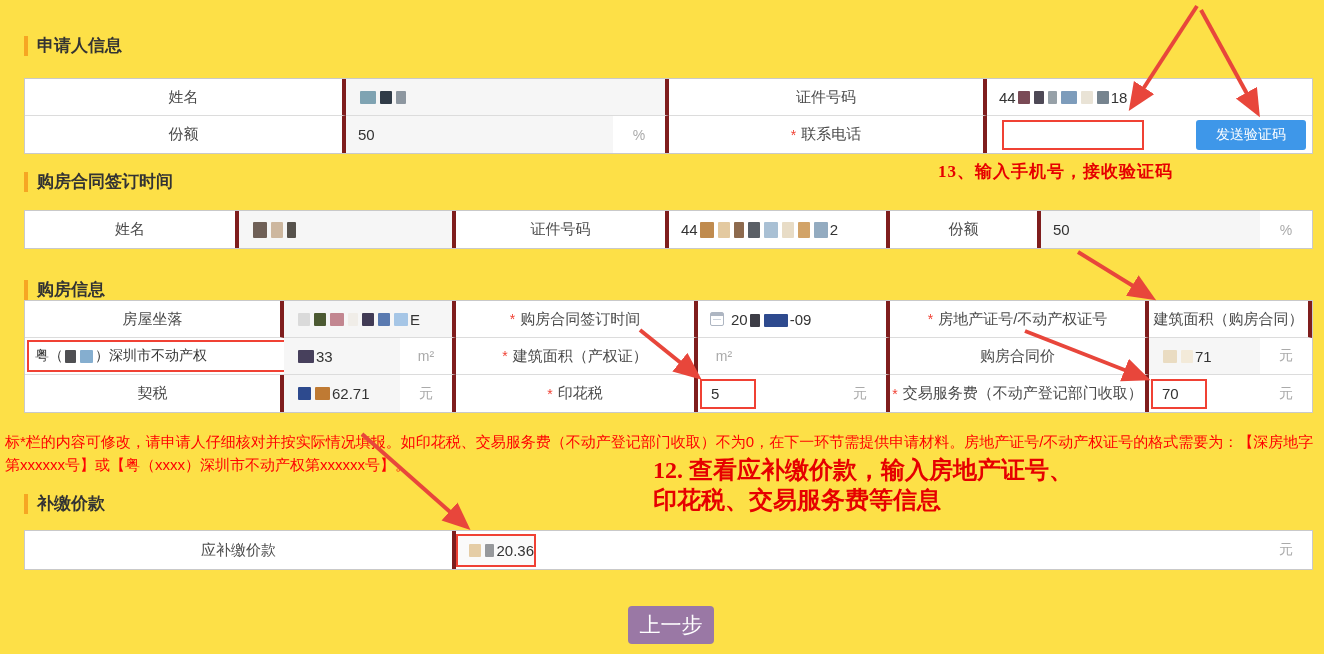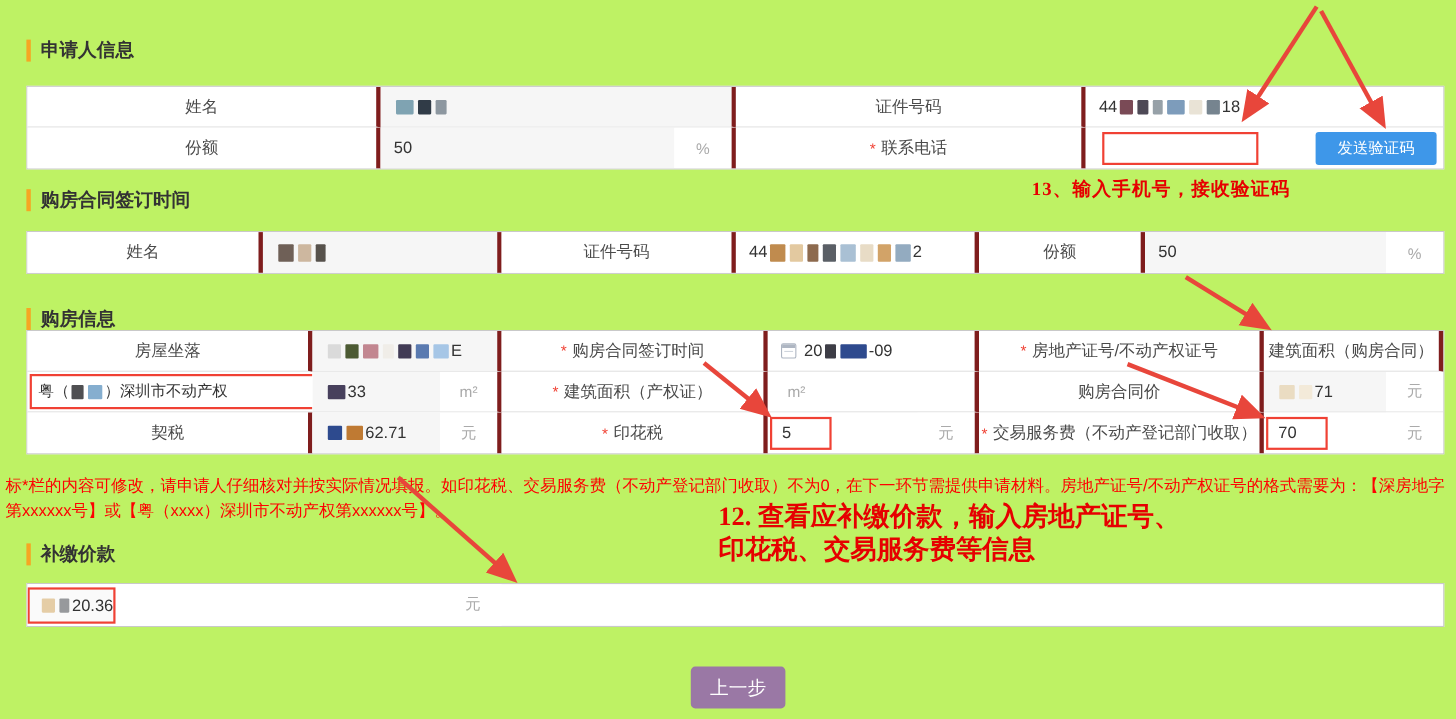--- a/index.html
+++ b/index.html
@@ -1,18 +1,18 @@
 <!DOCTYPE html>
 <html><head>
 <meta charset="utf-8">
 <style>
   * { margin:0; padding:0; box-sizing:border-box; }
   html,body { width:1324px; height:654px; background:#fff; overflow:hidden;
     font-family:"Liberation Sans","DejaVu Sans",sans-serif; }
-  .page { position:relative; width:1324px; height:654px; background:#bef264; }
+  .page { position:relative; width:1324px; height:654px; background:#fde047; }
 
   .sec-title { position:absolute; left:24px; font-size:17px; font-weight:bold; color:#333;
     border-left:4px solid #f6a623; padding-left:9px; line-height:20px; }
 
   .tbl { position:absolute; left:24px; width:1289px; border:1px solid #c9c9c9; display:grid; background:#fff; }
   .c { display:flex; align-items:center; border-right:4px solid #7f1d1d; border-bottom:1px solid #dcdcdc;
     font-size:15px; color:#444; position:relative; background:#fff; overflow:hidden; }
   .c.nr { border-right:none; } .c.nb { border-bottom:none; }
   .lbl { justify-content:center; color:#4a4a4a; text-align:center; }
   .val { padding-left:0; }
@@ -39,21 +39,21 @@
   .cal::after { content:""; position:absolute; left:2px; right:2px; top:6px; height:1px; background:#cfd5dd; }
 
   .warning { position:absolute; left:5px; top:430px; width:1314px; font-size:15px; line-height:23px; color:#fe0202; }
 
   .ann { position:absolute; color:#e60000; font-weight:bold;
     font-family:"Liberation Serif","DejaVu Serif",serif; }
   .ann13 { left:938px; top:160px; font-size:17px; letter-spacing:1px; }
   .ann12 { left:653px; top:455px; font-size:24px; line-height:30px; }
 
   .prev-btn { position:absolute; left:628px; top:606px; width:86px; height:38px; background:#9a78a5;
-    color:#fff; border:none; border-radius:4px; font-size:17px; display:flex; align-items:center; justify-content:center; cursor:pointer; }
+    color:#fff; border:none; border-radius:4px; font-size:21px; display:flex; align-items:center; justify-content:center; cursor:pointer; }
 
   svg.arrows { position:absolute; left:0; top:0; width:1324px; height:654px; pointer-events:none; z-index:40; }
 </style>
 </head>
 <body>
 
 <div class="page">
 
   <div class="sec-title" style="top:36px">申请人信息</div>
 
@@ -175,20 +175,21 @@
       <div style="flex:1"></div>
       <div class="unit">元</div>
     </div>
   </div>
 
   <div class="warning">标*栏的内容可修改，请申请人仔细核对并按实际情况填报。如印花税、交易服务费（不动产登记部门收取）不为0，在下一环节需提供申请材料。房地产证号/不动产权证号的格式需要为：【深房地字第xxxxxx号】或【粤（xxxx）深圳市不动产权第xxxxxx号】。</div>
 
   <div class="sec-title" style="top:494px">补缴价款</div>
 
   <div class="tbl" style="top:530px; grid-template-columns:431px 856px; grid-template-rows:38px;">
+    <div class="c lbl nb">应补缴价款</div>
     <div class="c val nr nb">
       <div class="sup-box"><span class="rb" style="background: rgb(229, 205, 166); width: 14px; height: 13px;"></span><span class="rb" style="background: rgb(151, 153, 156); width: 12px; height: 13px;"></span>20.36</div>
       <div style="flex:1"></div>
       <div class="unit">元</div>
     </div>
   </div>
 
   <div class="ann ann13">13、输入手机号，接收验证码</div>
   <div class="ann ann12">
     <div>12. 查看应补缴价款，输入房地产证号、</div>

